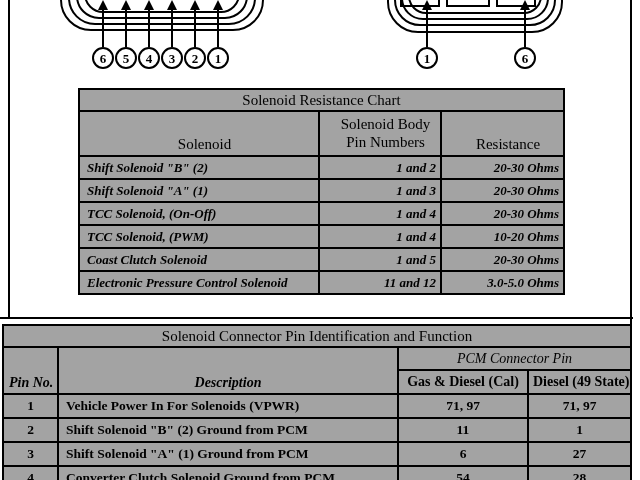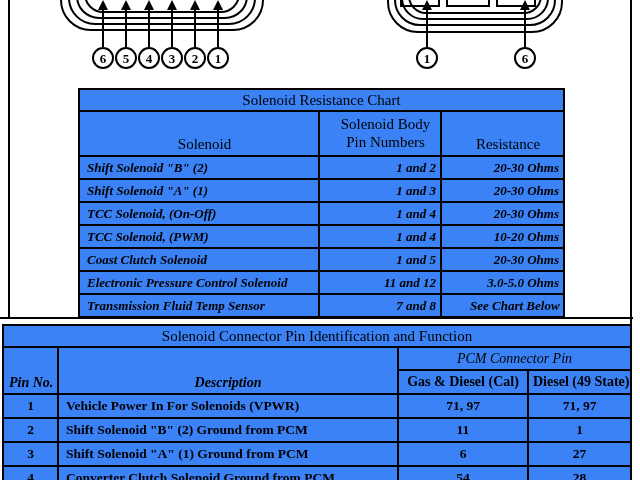--- a/index.html
+++ b/index.html
@@ -13,21 +13,21 @@
   .frame-right  { position:absolute; left:630px; top:0; height:480px; width:0; border-left:2px solid #000; }
   .frame-hr     { position:absolute; left:0; top:317px; width:633px; height:0; border-top:2px solid #000; }
 
   
   .conn { position:absolute; top:0; }
   .conn-left  { left:55px; }
   .conn-right { left:385px; }
   .circ-num { font-family:"Liberation Serif", serif; font-weight:bold; font-size:13px; }
 
   
-  table { border-collapse:collapse; table-layout:fixed; background:#3b82f6; }
+  table { border-collapse:collapse; table-layout:fixed; background:#a3a3a3; }
   td { border:2px solid #000; padding:0 4px; overflow:hidden; white-space:nowrap; }
 
   .res-table { position:absolute; left:78px; top:88px; width:485px; }
   .res-table .title-cell { height:20px; text-align:center; font-size:15px; padding:0; }
   .res-table .head-row td { height:41px; text-align:center; font-size:15px;padding-left:15px; }
   .res-table .va-bottom { vertical-align:bottom; padding-bottom:2px; }
   .res-table .wrap { white-space:normal; line-height:1.15; }
   .res-table .data-row td { height:21px; font-size:13px; font-weight:bold; font-style:italic; }
   .res-table .c-sol { text-align:left; padding-left:7px; }
   .res-table .c-pin, .res-table .c-res { text-align:right;padding-left:28px; }
@@ -157,25 +157,20 @@
     <tr class="data-row">
       <td class="c-sol">Coast Clutch Solenoid</td>
       <td class="c-pin">1 and 5</td>
       <td class="c-res">20-30 Ohms</td>
     </tr>
     <tr class="data-row">
       <td class="c-sol">Electronic Pressure Control Solenoid</td>
       <td class="c-pin">11 and 12</td>
       <td class="c-res">3.0-5.0 Ohms</td>
     </tr>
-    <tr class="data-row">
-      <td class="c-sol">Transmission Fluid Temp Sensor</td>
-      <td class="c-pin">7 and 8</td>
-      <td class="c-res">See Chart Below</td>
-    </tr>
   </tbody>
     </table>
 
   <table class="pin-table">
     <colgroup>
         <col style="width:55px">
         <col style="width:340px">
         <col style="width:130px">
         <col style="width:103px">
       </colgroup>

